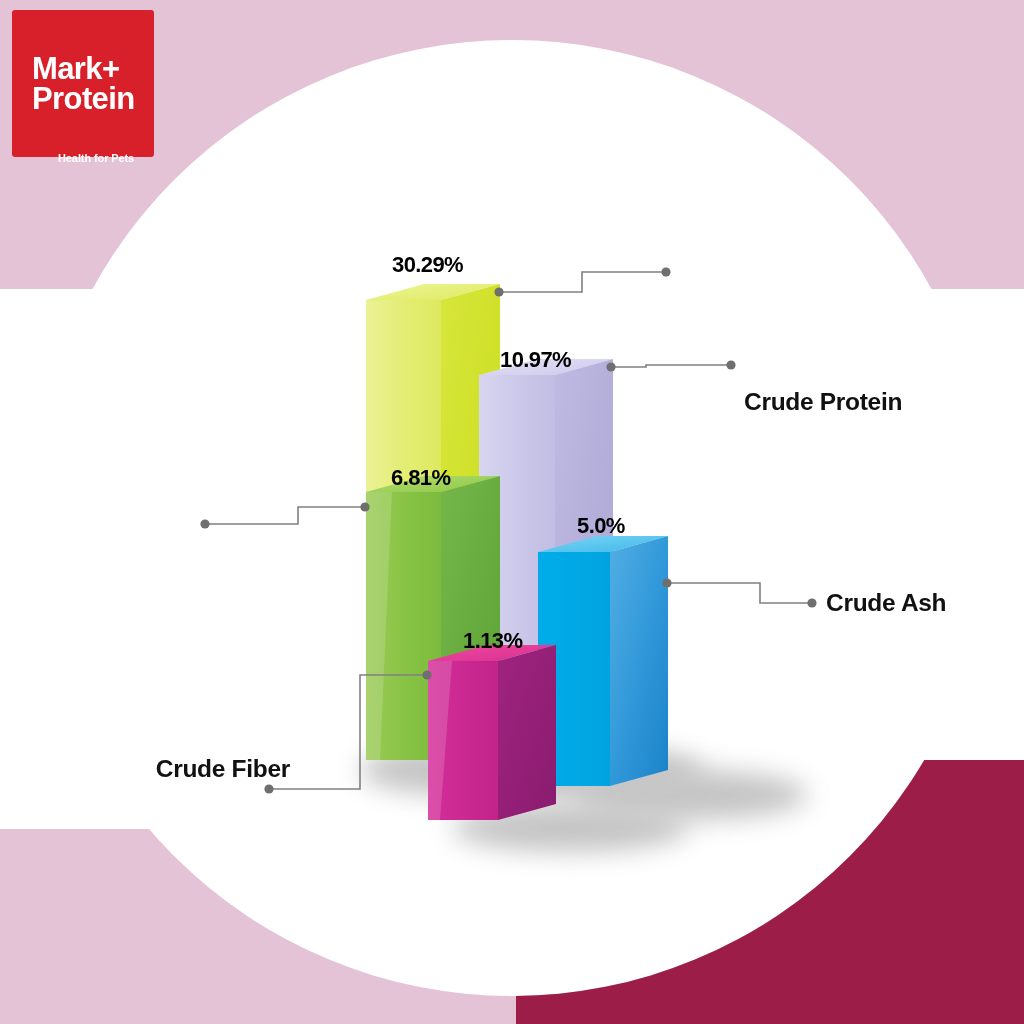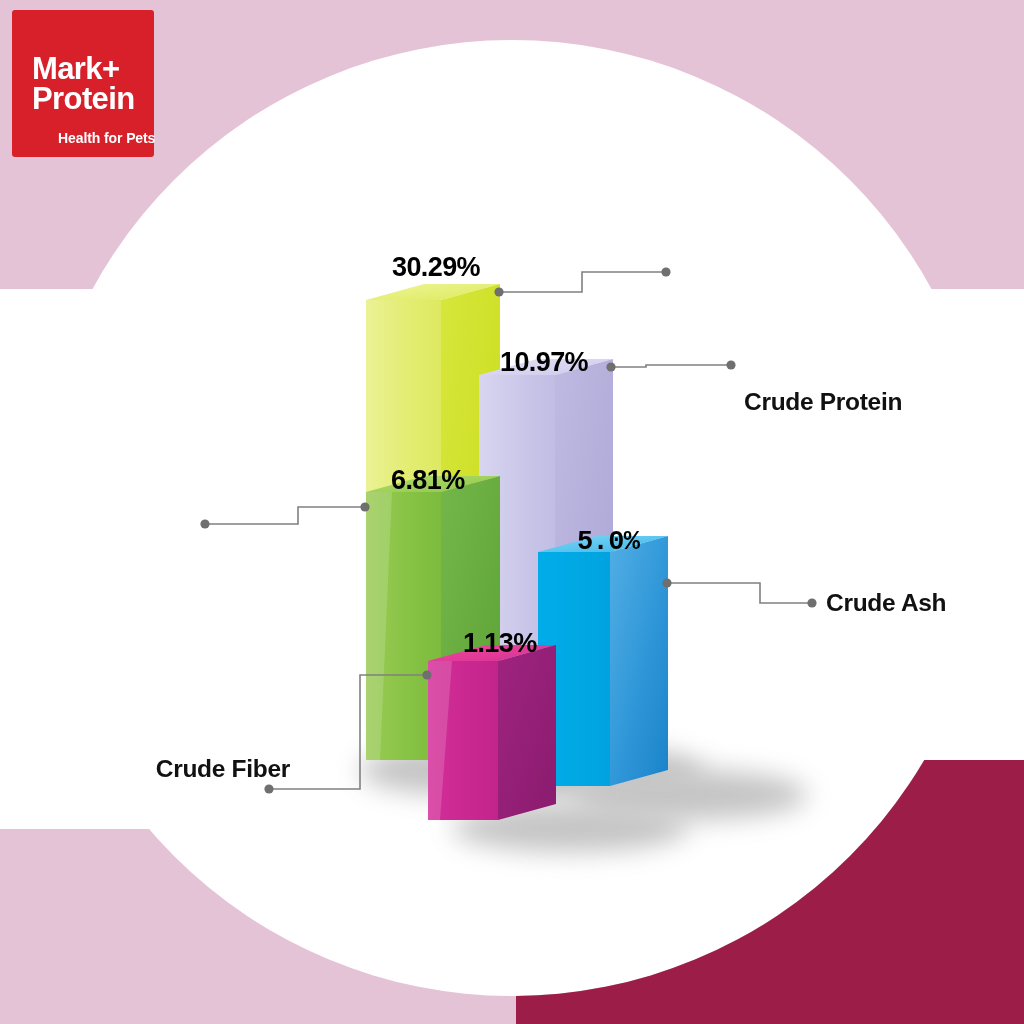--- a/index.html
+++ b/index.html
@@ -43,23 +43,23 @@
   #logo .l1, #logo .l2 {
     font-size: 31px;
     font-weight: 700;
     letter-spacing: -0.6px;
     line-height: 0.97;
     display: block;
     white-space: nowrap;
   }
   #logo .l3 {
     display: block;
-    font-size: 14px;
-    font-weight: 700;
-    margin-top: 16px;
+    font-size: 11px;
+    font-weight: 700;
+    margin-top: 38px;
     margin-left: 26px;
     letter-spacing: -0.1px;
     white-space: nowrap;
   }
 
   
   #title-pill {
     position: absolute;
     left: 257px;
     top: 131px;
@@ -87,21 +87,21 @@
     color: #111111;
     white-space: nowrap;
     letter-spacing: -0.3px;
   }
   .callout.right { text-align: left; }
   .callout.left  { text-align: right; }
 
   
   .value-label {
     position: absolute;
-    font-size: 27px;
+    font-size: 22px;
     font-weight: 700;
     color: #000000;
     white-space: nowrap;
     letter-spacing: -0.6px;
   }
 </style>
 </head>
 <body>
 
 <div id="stage">
@@ -274,20 +274,20 @@
   <div id="logo">
     <span class="l1">Mark+</span>
     <span class="l2">Protein</span>
     <span class="l3">Health for Pets</span>
   </div>
 
 
   <div class="value-label" style="left:392px; top:252px;">30.29%</div>
   <div class="value-label" style="left:500px; top:347px;">10.97%</div>
   <div class="value-label" style="left:391px; top:465px;">6.81%</div>
-  <div class="value-label" style="left:577px; top:527px;font-family:Liberation Mono, monospace;">5.0%</div>
+  <div class="value-label" style="left:577px; top:513px;">5.0%</div>
   <div class="value-label" style="left:463px; top:628px;">1.13%</div>
 
   <div class="callout right" style="left:744px; top:352px;margin-top:36px;">Crude Protein</div>
   <div class="callout right" style="left:826px; top:589px;">Crude Ash</div>
   <div class="callout left" style="right:734px; top:755px;">Crude Fiber</div>
 
 </div>
 
 </body></html>

